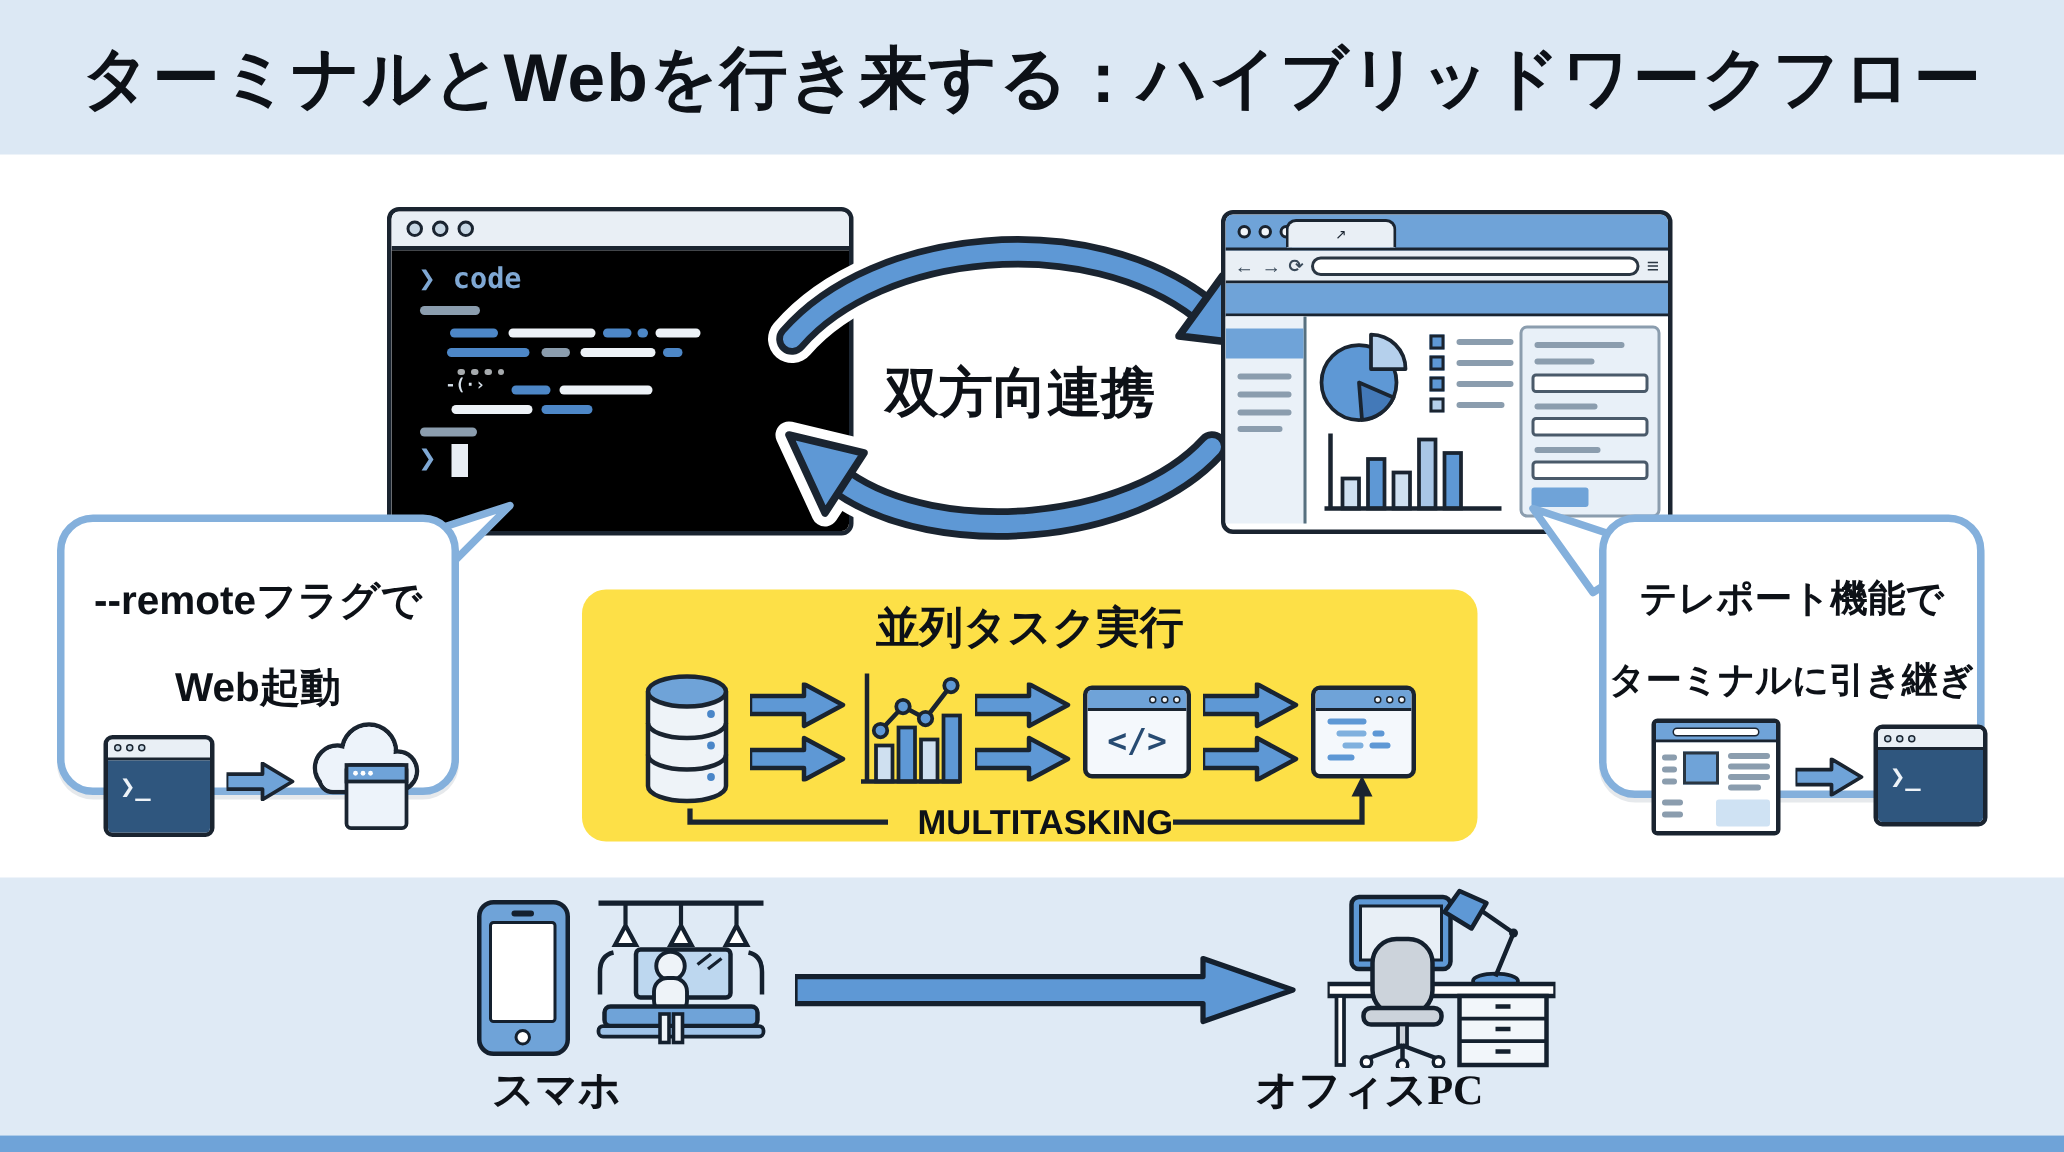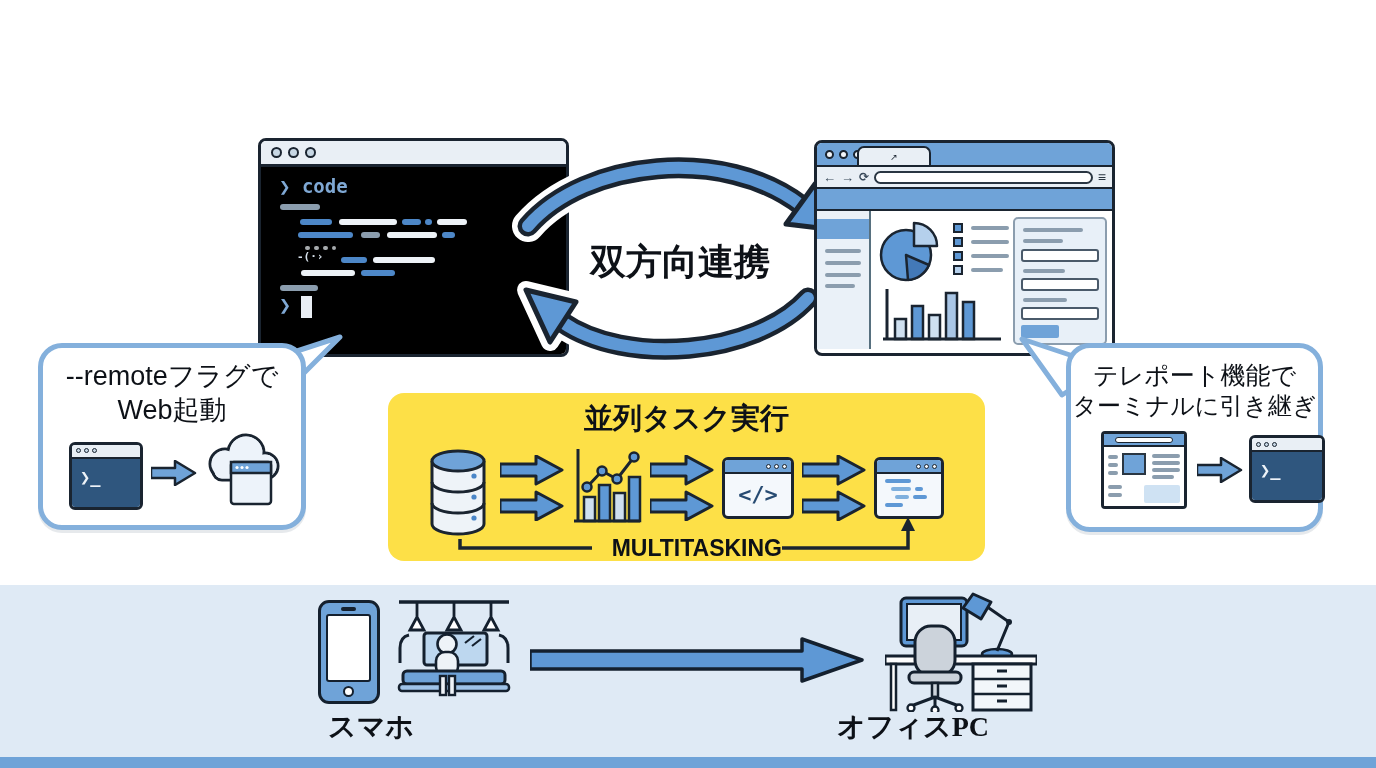--- a/index.html
+++ b/index.html
@@ -22,21 +22,21 @@
   
   .bar{position:absolute;height:6px;border-radius:3px;}
   .c-blue{background:#4d87c7;} .c-white{background:#edf2f7;} .c-gray{background:#8b9dae;}
 
   
   .term-body{position:relative;width:100%;height:100%;background:#000000;}
   .term-prompt{position:absolute;color:#7fa8d4;font-weight:bold;font-family:"DejaVu Sans Mono",monospace;}
 
   
   .bubble{position:absolute;background:#ffffff;border:5px solid #84b0dc;border-radius:24px;box-sizing:border-box;display:flex;flex-direction:column;align-items:center;box-shadow:0 3px 0 rgba(90,110,130,.15);}
-  .bubble-text{font-weight:400;color:#0d1117;text-align:left;line-height:1.25;}
+  .bubble-text{font-weight:700;color:#0d1117;text-align:left;line-height:1.25;margin-top:24px;}
 
   
   .task-box{left:388px;top:393px;width:597px;height:168px;background:#fde047;border-radius:16px;}
   .task-title{position:absolute;left:0;top:6px;width:100%;text-align:center;font-size:29px;font-weight:900;color:#0d1117;}
   .caption{position:absolute;font-weight:800;color:#0d1117;text-align:right;}
 
   .label{position:absolute;font-size:28px;font-weight:900;color:#0d1117;text-align:center;}
 
   
   .mwin{position:absolute;border:3px solid #1a2430;border-radius:6px;overflow:hidden;background:#f4f8fc;box-sizing:border-box;}
@@ -46,20 +46,23 @@
   .mdash{position:absolute;height:4px;border-radius:2px;background:#8b9dae;}
   .bdash{position:absolute;height:4px;border-radius:2px;background:#5e98d5;}
 
   svg{display:block;}
 </style>
 </head>
 <body>
 
 <div id="stage">
 
+  <div class="abs title-band">
+    <h1>ターミナルとWebを行き来する：ハイブリッドワークフロー</h1>
+  </div>
 
   <div class="abs bottom-strip"></div>
   <div class="abs bottom-bar"></div>
 
   <div class="win" style="left:258px;top:138px;width:311px;height:219px;">
     <div class="win-bar" style="height:26px;">
       <span class="dot"></span>
       <span class="dot"></span>
       <span class="dot"></span>
     </div>

